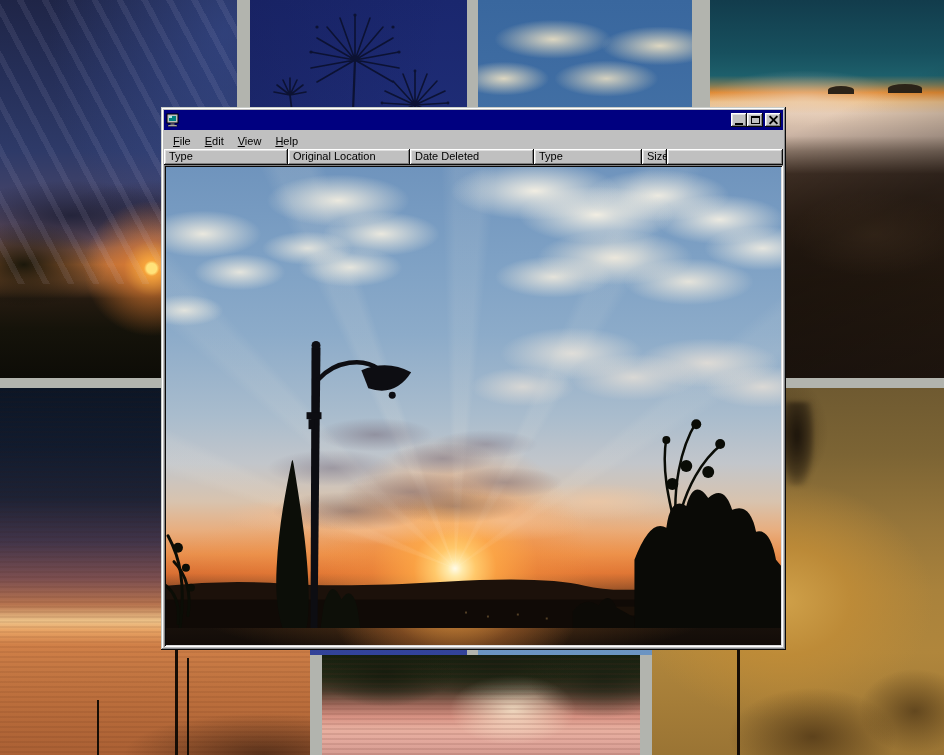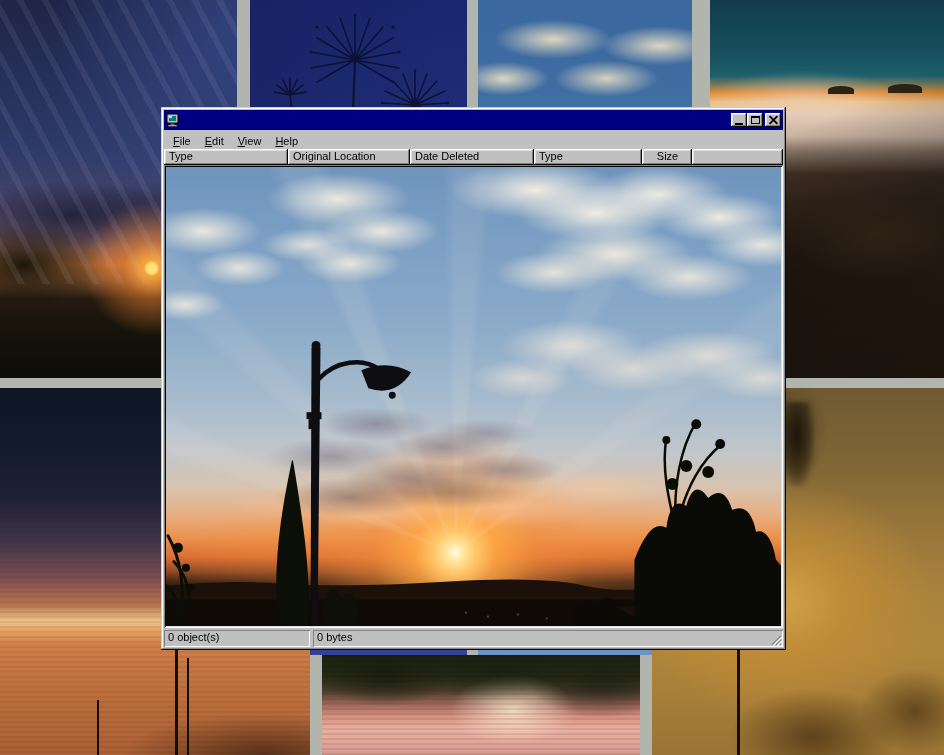--- a/index.html
+++ b/index.html
@@ -98,21 +98,21 @@
   .menuitem{padding:2px 7px;cursor:default;}
   .menuitem u{text-decoration:underline;}
 
   .headerrow{height:16px;display:flex;flex:0 0 auto;font-size:11px;color:#000;}
   .hcell{box-sizing:border-box;height:16px;background:#c0c0c0;padding:1px 4px 0 5px;white-space:nowrap;overflow:hidden;
     box-shadow:inset -1px -1px 0 #0a0a0a, inset 1px 1px 0 #ffffff, inset -2px -2px 0 #808080, inset 2px 2px 0 #dfdfdf;}
   .h-name{width:124px;}
   .h-loc{width:122px;}
   .h-date{width:124px;}
   .h-type{width:108px;}
-  .h-size{width:50px;text-align:center;}
+  .h-size{width:25px;text-align:left;}
   .h-blank{flex:1 1 auto;}
 
   .client{flex:1 1 auto;position:relative;background:#000;
     box-shadow:inset 1px 1px 0 #808080, inset -1px -1px 0 #ffffff, inset 2px 2px 0 #0a0a0a, inset -2px -2px 0 #dfdfdf;
     padding:2px;box-sizing:border-box;overflow:hidden;}
   .mainphoto{position:absolute;left:2px;top:2px;right:2px;bottom:2px;overflow:hidden;}
   .sky{position:absolute;inset:0;
     background:
       radial-gradient(circle at 47% 84%, #fffbe8 0%, #ffe9a8 1.5%, #ffc86a 4%, rgba(255,170,70,.75) 8%, rgba(240,140,60,.35) 16%, rgba(240,140,60,0) 26%),
       radial-gradient(ellipse 70% 26% at 47% 86%, rgba(255,150,60,.45), rgba(255,150,60,0) 70%),
@@ -322,29 +322,15 @@
               <circle cx="544" cy="306" r="6"></circle>
               <circle cx="508" cy="318" r="6"></circle>
           </g>
 
           <path d="M470,463 L470,394 Q486,352 502,362 Q506,330 522,340 Q530,312 544,332 Q560,318 568,344 Q586,336 592,366 Q606,362 612,394 L617,400 L617,463 Z" fill="#0a0a06"></path>
           <path d="M408,463 L408,446 Q420,430 434,440 Q444,424 452,442 L470,452 L470,463 Z" fill="#0c0a06"></path>
         </svg>
       </div>
     </div>
 
-    <div class="statusbar">
-      <div class="spanel sp1">0 object(s)</div>
-      <div class="spanel sp2">0 bytes</div>
-      <svg class="grip" viewBox="0 0 12 12">
-        <g stroke-width="1.4">
-          <line x1="11" y1="2" x2="2" y2="11" stroke="#808080"></line>
-          <line x1="12" y1="3" x2="3" y2="12" stroke="#ffffff"></line>
-          <line x1="11" y1="6" x2="6" y2="11" stroke="#808080"></line>
-          <line x1="12" y1="7" x2="7" y2="12" stroke="#ffffff"></line>
-          <line x1="11" y1="10" x2="10" y2="11" stroke="#808080"></line>
-          <line x1="12" y1="11" x2="11" y2="12" stroke="#ffffff"></line>
-        </g>
-      </svg>
-    </div>
 
   </div>
 </div>
 
 </body></html>

